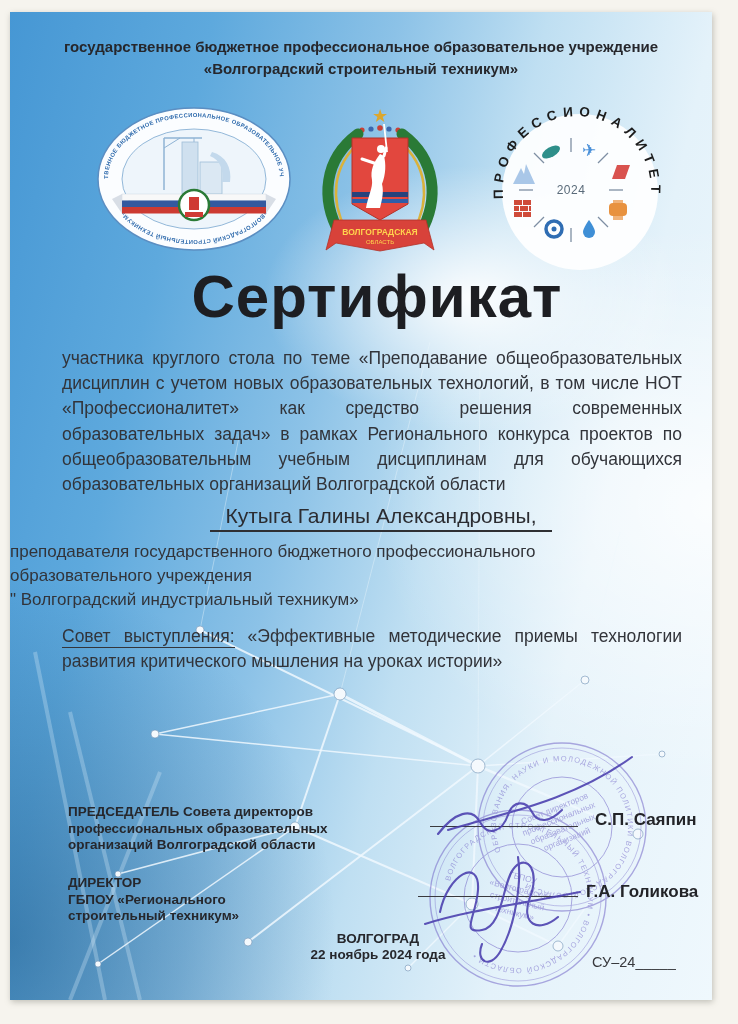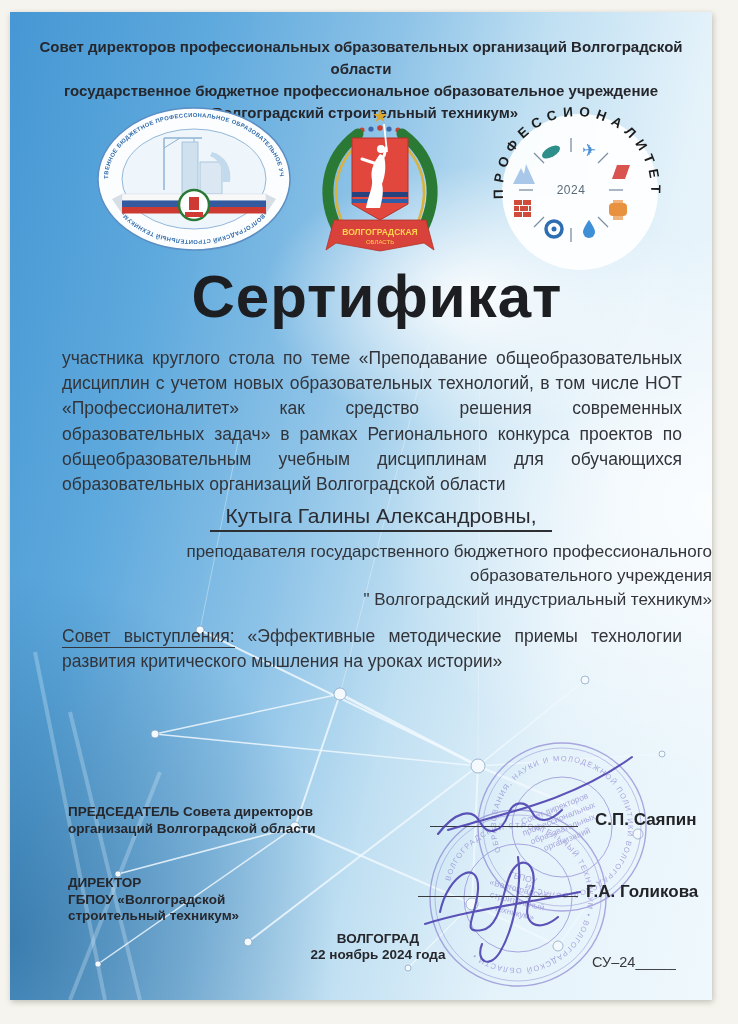--- a/index.html
+++ b/index.html
@@ -23,21 +23,21 @@
     font-size:15px;font-weight:bold;line-height:22px;color:#26272c;}
   .logo{position:absolute;}
   .title{position:absolute;left:16px;top:250px;width:100%;text-align:center;
     font-size:60px;font-weight:bold;letter-spacing:1px;color:#1d1e22;}
   .bodytext{position:absolute;left:52px;top:334px;width:620px;
     font-size:17.5px;line-height:25.2px;color:#32343a;
     text-align:justify;text-align-last:left;}
   .name-row{position:absolute;left:0;top:492px;width:100%;text-align:center;margin-left:20px;}
   .name-row span{display:inline-block;font-size:21px;color:#2b2c31;
     border-bottom:2px solid #2e2f33;padding:0 16px 2px 16px;}
-  .rec-line{position:absolute;left:0;width:100%;text-align:right;
+  .rec-line{position:absolute;left:0;width:100%;text-align:left;
     font-size:17px;line-height:24px;color:#32343a;}
   .topic{position:absolute;left:52px;top:612px;width:620px;
     font-size:17.5px;line-height:25.2px;color:#32343a;
     text-align:justify;text-align-last:left;}
   .topic .lbl{border-bottom:1.6px solid #34353a;padding-bottom:1px;}
   .sig-title{position:absolute;width:320px;
     font-size:13.5px;font-weight:bold;line-height:16.5px;color:#26272c;}
   .sig-name{position:absolute;font-size:17px;font-weight:bold;color:#232428;}
   .sig-line{position:absolute;border-top:1.6px solid #3a3a3e;height:0;}
   .footer-city{position:absolute;left:248px;top:919px;width:240px;text-align:center;
@@ -133,21 +133,20 @@
       <g font-size="8.5" fill="#7468c8" text-anchor="middle">
         <text x="508" y="868">ГБПОУ</text>
         <text x="508" y="880">«Волгоградский</text>
         <text x="508" y="892">строительный</text>
         <text x="508" y="904">техникум»</text>
       </g>
     </g>
   </svg>
 
   <div class="header">
-    <div>Совет директоров профессиональных образовательных организаций Волгоградской области</div>
     <div>государственное бюджетное профессиональное образовательное учреждение</div>
     <div>«Волгоградский строительный техникум»</div>
   </div>
 
   <svg class="logo" style="left:84px;top:92px" width="200" height="150" viewBox="0 0 200 150">
     <ellipse cx="100" cy="75" rx="96" ry="71" fill="#fbfdff" stroke="#5b8ec2" stroke-width="1.5"></ellipse>
     <ellipse cx="100" cy="75" rx="72" ry="50" fill="#eef5fb" stroke="#7aa7cf" stroke-width="0.8"></ellipse>
     <defs>
       <path id="sealTop" d="M 14 75 A 86 62 0 1 1 186 75"></path>
       <path id="sealBot" d="M 182 78 A 82 58 0 0 1 18 78"></path>
@@ -267,25 +266,26 @@
     <span>Кутыга Галины Александровны,</span>
   </div>
   <div class="rec-line" style="top:528px">преподавателя государственного  бюджетного профессионального</div>
   <div class="rec-line" style="top:552px">образовательного учреждения</div>
   <div class="rec-line" style="top:576px">" Волгоградский индустриальный техникум»</div>
 
   <div class="topic"><span class="lbl">Совет выступления:</span><span> «Эффективные методические приемы технологии развития критического мышления на уроках истории»</span></div>
 
   <div class="sig-title" style="left:58px;top:792px">
     <div>ПРЕДСЕДАТЕЛЬ Совета директоров</div>
+    <div>профессиональных образовательных</div>
     <div>организаций Волгоградской области</div>
   </div>
   <div class="sig-title" style="left:58px;top:863px">
     <div>ДИРЕКТОР</div>
-    <div>ГБПОУ «Волгоградской</div>
+    <div>ГБПОУ «Регионального</div>
     <div>строительный техникум»</div>
   </div>
 
   <div class="sig-line" style="left:420px;top:814px;width:148px"></div>
   <div class="sig-line" style="left:408px;top:884px;width:160px"></div>
 
   <div class="sig-name" style="left:585px;top:798px">С.П. Саяпин</div>
   <div class="sig-name" style="left:576px;top:870px">Г.А. Голикова</div>
 
   <div class="footer-city">

